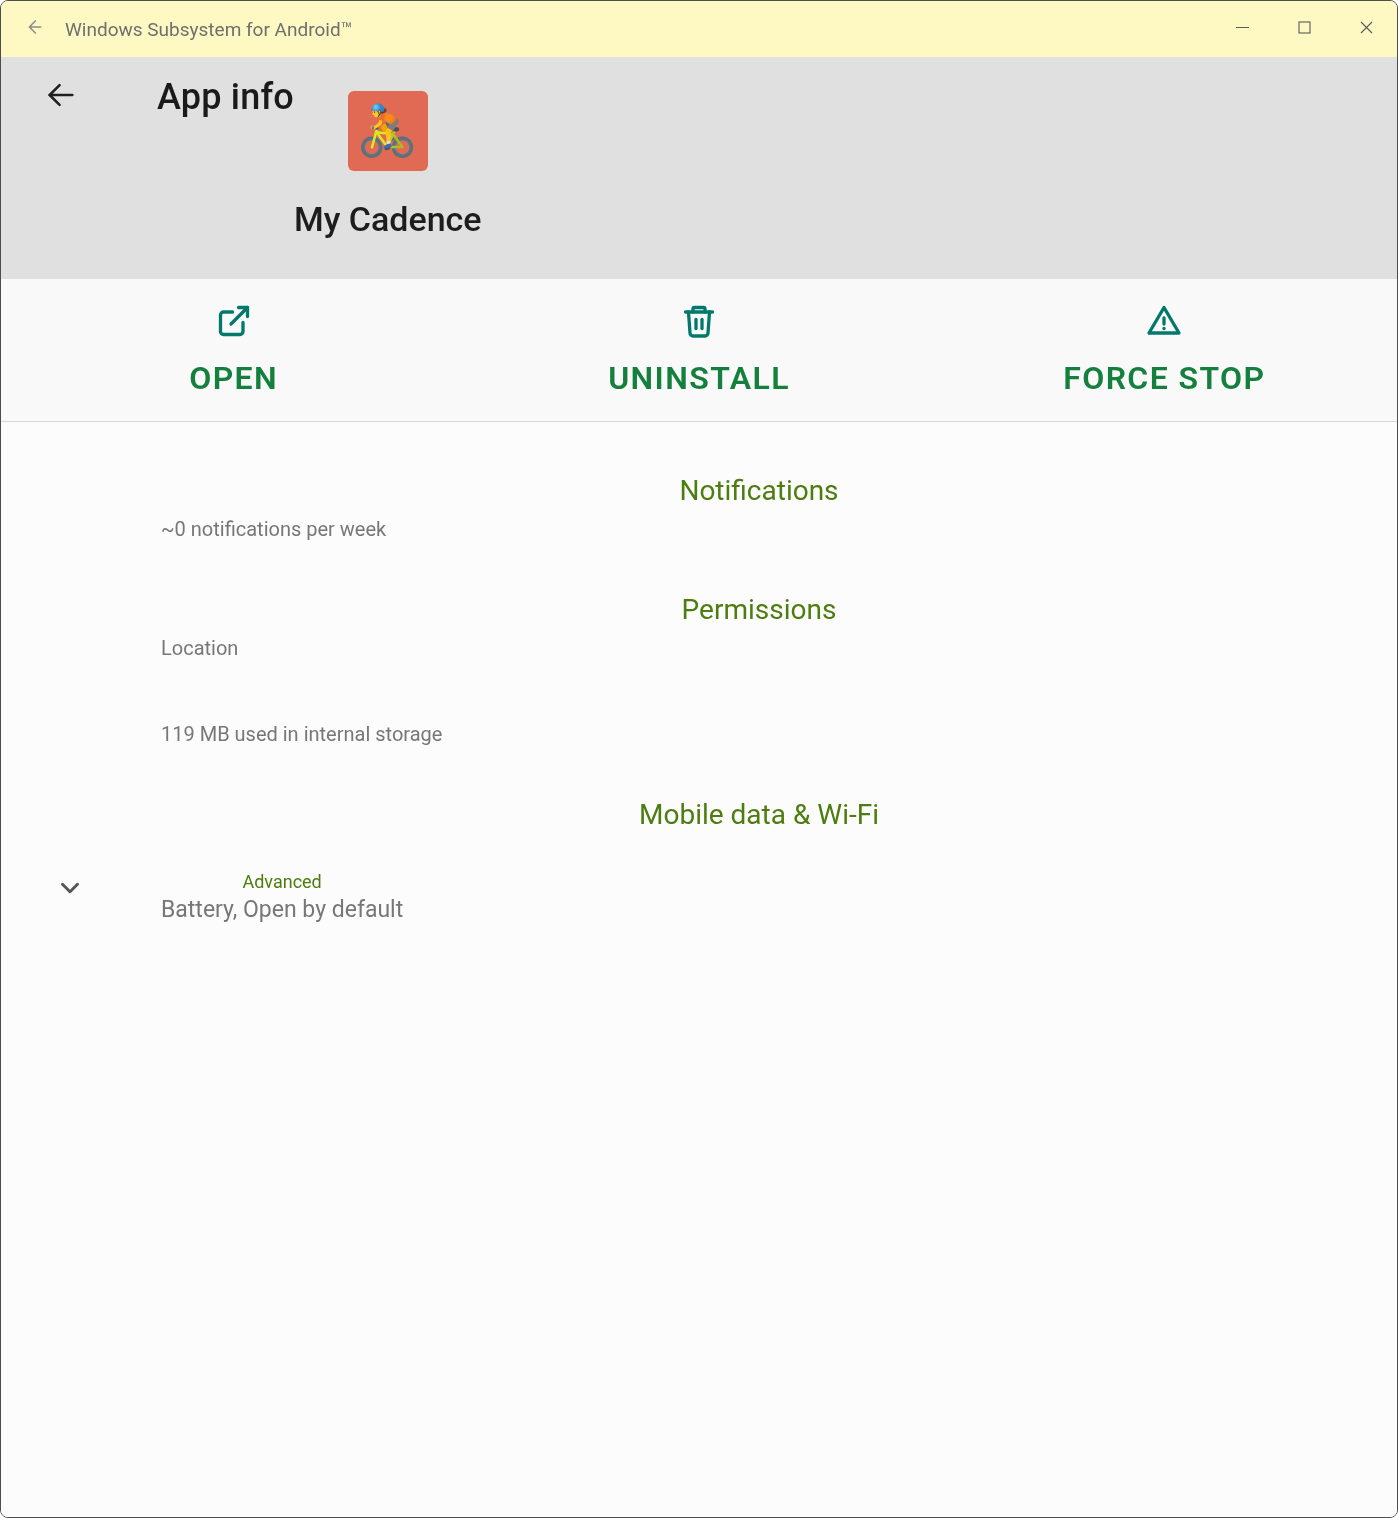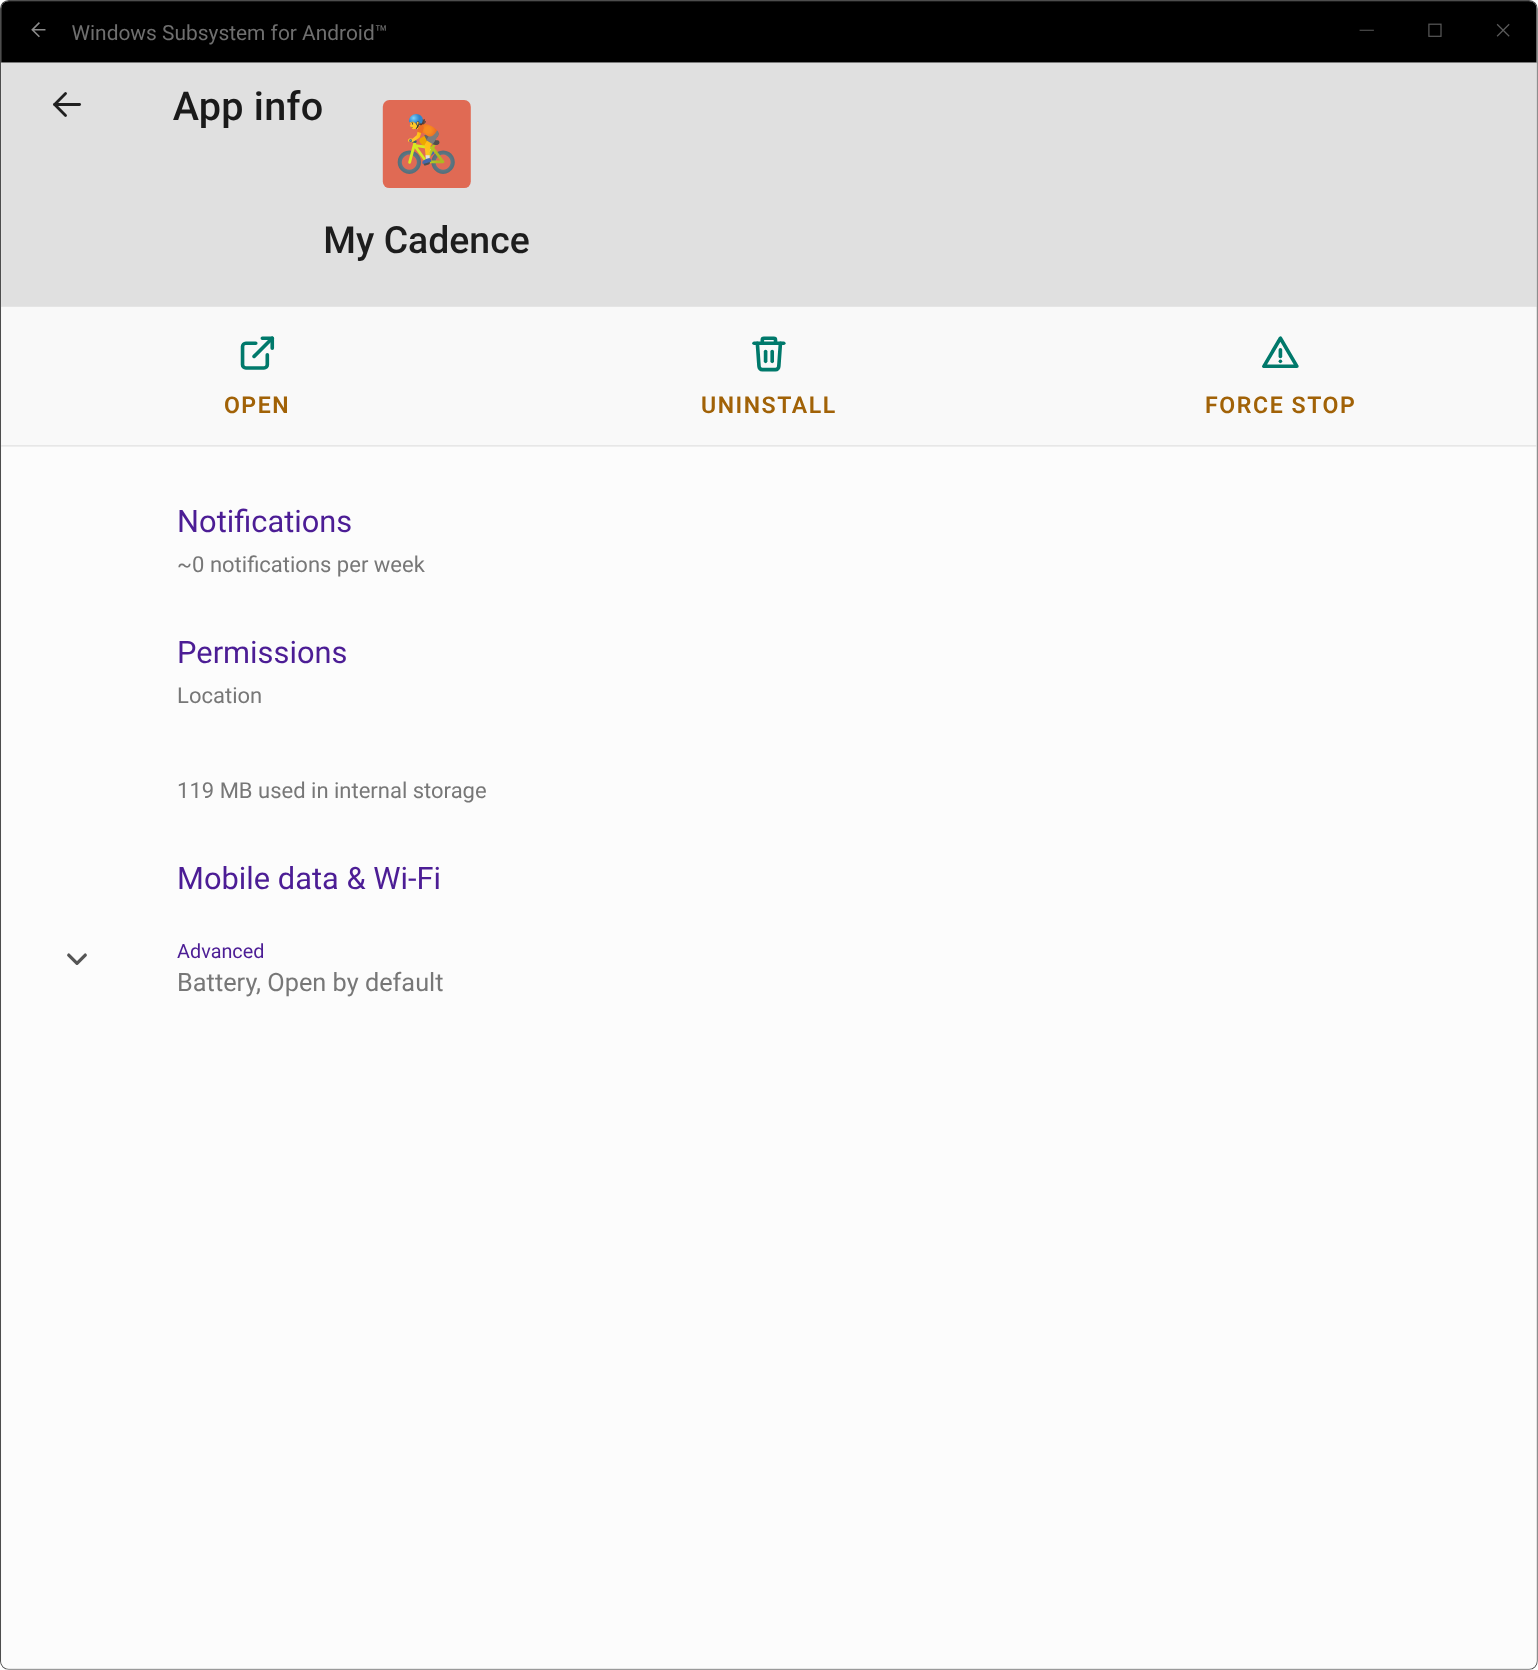--- a/index.html
+++ b/index.html
@@ -1,43 +1,43 @@
 <!DOCTYPE html>
 <html><head>
   <meta charset="utf-8">
   <style>
     * { margin:0; padding:0; box-sizing:border-box; font-family:"Segoe UI",Roboto,Arial,sans-serif; -webkit-font-smoothing:antialiased; }
     body { width:1398px; height:1518px; background:#fff; }
     .window { width:1398px; height:1518px; border:1px solid #4d4d4d; border-radius:8px; overflow:hidden; background:#fff; display:flex; flex-direction:column; }
     
-    .titlebar { height:56px; background:#000000; display:flex; align-items:center; padding-left:10px; }
+    .titlebar { height:56px; background:#fef9c3; display:flex; align-items:center; padding-left:10px; }
     .tb-back svg { width:22px; height:22px; stroke:#8b8b8b; }
     .tb-back { width:46px; height:56px; display:flex; align-items:center; justify-content:center; }
     .tb-title { font-size:19px; color:#6f6f6f; margin-left:8px; }
     .tb-spacer { flex:1; }
     .tb-btn { width:62px; height:56px; display:flex; align-items:center; justify-content:center; }
     .tb-btn svg { width:15px; height:15px; stroke:#5a5a5a; }
     
     .header { background:#e0e0e0; display:flex; }
     .header-top { height:80px; display:flex; align-items:center; }
     .nav-back { width:60px; height:60px; display:flex; align-items:center; justify-content:center; margin-left:30px; }
     .nav-back svg { width:34px; height:34px; stroke:#202020; }
     .page-title { font-size:36px; font-weight:500; color:#1a1a1a; margin-left:66px; letter-spacing:.2px; }
     .app-block { display:flex; flex-direction:column; align-items:center; padding:34px 0 40px; }
     .app-icon { width:80px; height:80px; border-radius:6px; background:#e06a54; display:flex; align-items:center; justify-content:center; font-size:50px; }
     .app-name { margin-top:28px; font-size:34px; color:#1d1d1d; font-weight:500; }
     
     .actions { background:#f9f9f9; border-bottom:1px solid #d6d6d6; display:flex; padding:24px 0; }
     .action { flex:1; display:flex; flex-direction:column; align-items:center; gap:12px; }
     .action svg { width:36px; height:36px; stroke:#00796b; }
-    .action span { font-size:21px; font-weight:600; color:#a16207; letter-spacing:1.4px; }
+    .action span { font-size:32px; font-weight:600; color:#15803d; letter-spacing:1.4px; }
     
     .settings { background:#fcfcfc; flex:1; padding-top:30px; padding-left:160px; padding-right:40px; }
     .item { padding:22px 0 30px; }
-    .item .title { font-size:28px; color:#4c1d95; }
+    .item .title { font-size:28px; color:#4d7c0f;text-align:center; }
     .item .sub { font-size:20px; color:#777; margin-top:10px; }
     .adv-row { display:flex; align-items:flex-start; margin-left:-106px; }
     .chevron { width:34px; height:34px; margin-top:2px; margin-right:72px; }
     .chevron svg { width:30px; height:30px; stroke:#555; }
     .adv-text .title { font-size:18px; }
     .adv-text .sub { font-size:23px; margin-top:4px; }
   </style>
 </head>
 <body>
 

